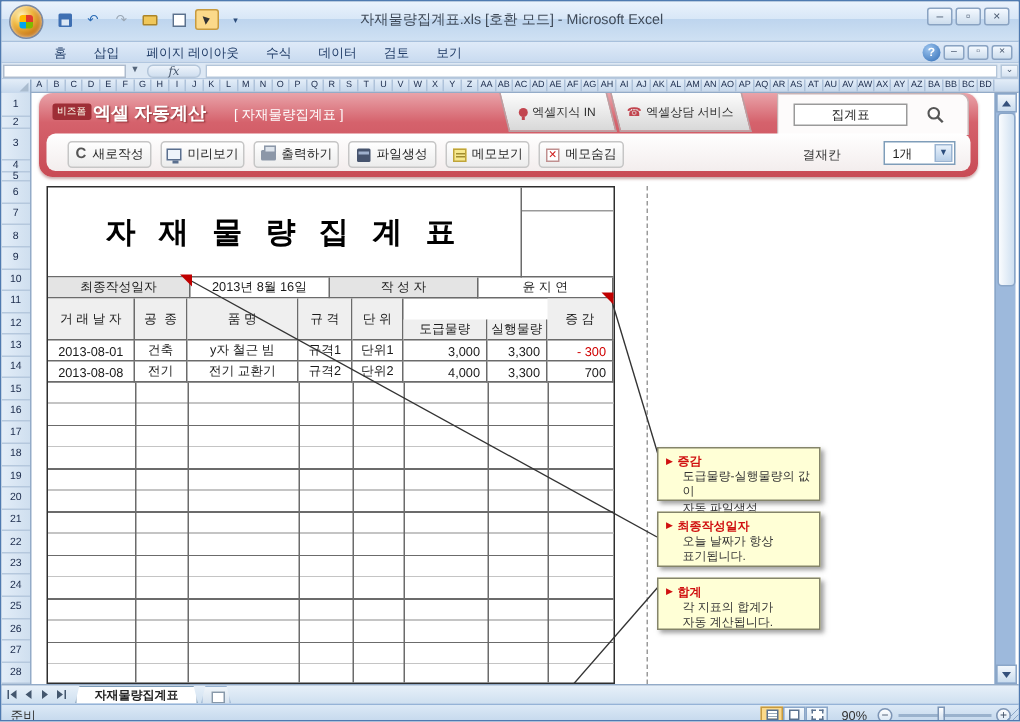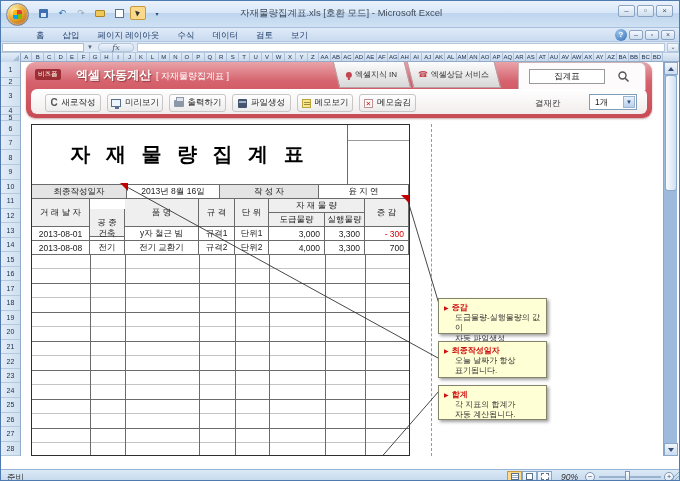--- a/index.html
+++ b/index.html
@@ -68,21 +68,21 @@
     display:flex;align-items:center;justify-content:center;flex:none;}
   .rcell:nth-child(1){height:16px;} .rcell:nth-child(2){height:7.6px;} .rcell:nth-child(3){height:21.4px;}
   .rcell:nth-child(4){height:8.3px;} .rcell:nth-child(5){height:6px;}
 
   
   .banner{position:absolute;left:25px;top:0;width:626px;height:56px;border-radius:9px;
     background:linear-gradient(#e9a3a9 0%,#d5626c 35%,#c84b55 100%);box-shadow:0 1px 2px rgba(120,40,40,.4);}
   .b-white{position:absolute;left:5px;right:5px;top:27px;bottom:4px;border-radius:6px;
     background:linear-gradient(#ffffff,#f3eded);}
   .b-badge{position:absolute;left:9px;top:7px;padding:1px 3px;background:#9e2e36;color:#ffe;font-size:6.5px;border-radius:2px;}
-  .b-title{position:absolute;left:50px;top:5px;color:#fff;font-size:12px;font-weight:bold;text-shadow:1px 1px 1px rgba(100,20,20,.6);}
+  .b-title{position:absolute;left:36px;top:5px;color:#fff;font-size:12px;font-weight:bold;text-shadow:1px 1px 1px rgba(100,20,20,.6);}
   .b-subtitle{position:absolute;left:130px;top:8px;color:#fff;font-size:9px;}
   .b-tab{position:absolute;top:0;height:26px;background:linear-gradient(#fcfcfc,#d8d8d8);
     transform:skewX(14deg);border:1px solid #b9a0a3;border-top:none;display:flex;align-items:center;justify-content:center;}
   .b-tab-inner{transform:skewX(-14deg);font-size:8px;color:#333;display:flex;align-items:center;gap:3px;white-space:nowrap;}
   .bulb{width:6px;height:6px;border-radius:50%;background:#c2454f;position:relative;}
   .bulb:after{content:"";position:absolute;left:2px;top:6px;width:2px;height:2px;background:#c2454f;}
   .phone{font-size:8px;color:#c2454f;line-height:8px;}
   .b-searchtab{position:absolute;left:492px;top:0;width:128px;height:28px;background:#fdfbfb;
     border-radius:0 6px 0 0;border:1px solid #c9b3b5;border-bottom:none;}
   .b-search-input{position:absolute;left:10px;top:6px;width:76px;height:15px;border:1px solid #9a9a9a;
@@ -166,21 +166,21 @@
   .statusbar{position:absolute;left:0;top:468px;width:680px;height:13px;
     background:linear-gradient(#dcE9f6,#c3d7ec);border-top:1px solid #95b3d7;font-size:8.5px;color:#333;}
   .ready{position:absolute;left:6px;top:2px;}
   .viewbtns{position:absolute;left:506px;top:1px;display:flex;}
   .vbtn{width:15px;height:11px;border:1px solid #8aa6c8;background:linear-gradient(#f4f9fe,#d7e5f2);
     display:flex;align-items:center;justify-content:center;}
   .vbtn.active{background:#fbd98a;border-color:#c79a3f;}
   .vbtn .g1{width:8px;height:7px;border:1px solid #5a718e;background:repeating-linear-gradient(to bottom,#fff 0 1px,#9ab 1px 2px);}
   .vbtn .g2{width:7px;height:7px;border:1px solid #5a718e;background:#fff;}
   .vbtn .g3{width:8px;height:7px;border:1px dashed #5a718e;background:#fff;}
-  .zoomlabel{position:absolute;left:560px;top:2px;font-size:8.5px;font-style:italic;}
+  .zoomlabel{position:absolute;left:560px;top:2px;font-size:8.5px;}
   .zbtn{position:absolute;top:2px;width:10px;height:10px;border-radius:50%;border:1px solid #7d95b5;
     background:linear-gradient(#fff,#d9e6f3);font-size:8px;line-height:8px;text-align:center;color:#44546a;}
   .ztrack{position:absolute;left:598px;top:6px;width:62px;height:2px;background:#9ab2cd;}
   .zthumb{position:absolute;left:624px;top:1px;width:5px;height:11px;background:linear-gradient(#fff,#cddded);border:1px solid #7d95b5;}
   .grip{position:absolute;right:1px;bottom:1px;width:10px;height:10px;
     background:linear-gradient(135deg,transparent 0 50%,#8aa6c8 50% 55%,transparent 55% 70%,#8aa6c8 70% 75%,transparent 75% 90%,#8aa6c8 90% 95%,transparent 95%);}
 </style>
 </head>
 <body>
 
@@ -408,25 +408,24 @@
       <div class="corner-box">
           <div class="corner-div"></div>
         </div>
 
       <div class="cell gray" style="left:0;top:60px;width:95px;height:14px;">최종작성일자</div>
       <div class="cell" style="left:95px;top:60px;width:93px;height:14px;">2013년 8월 16일</div>
       <div class="cell gray" style="left:188px;top:60px;width:99px;height:14px;">작 성 자</div>
       <div class="cell" style="left:287px;top:60px;width:90px;height:14px;">윤 지 연</div>
 
       <div class="cell hdr" style="left:0;top:74px;width:58px;height:28px;text-align:right;">거 래 날 자</div>
-      <div class="cell hdr" style="left:58px;top:84px;width:35px;height:28px;">공 종</div>
+      <div class="cell hdr" style="left:58px;top:74px;width:35px;height:28px;font-family:Liberation Mono, monospace;">공 종</div>
       <div class="cell hdr" style="left:93px;top:74px;width:74px;height:28px;">품     명</div>
       <div class="cell hdr" style="left:167px;top:74px;width:36px;height:28px;">규 격</div>
       <div class="cell hdr" style="left:203px;top:74px;width:34px;height:28px;">단 위</div>
-      <div class="cell hdr" style="left:237px;top:74px;width:96px;height:14px;">자 재 물 량</div>
       <div class="cell hdr" style="left:237px;top:88px;width:56px;height:14px;">도급물량</div>
       <div class="cell hdr" style="left:293px;top:88px;width:40px;height:14px;">실행물량</div>
       <div class="cell hdr" style="left:333px;top:74px;width:44px;height:28px;">증 감</div>
 
       <div class="cell" style="left:0;top:102px;width:58px;height:14px;">2013-08-01</div>
       <div class="cell" style="left:58px;top:102px;width:35px;height:14px;">건축</div>
       <div class="cell" style="left:93px;top:102px;width:74px;height:14px;">y자 철근 빔</div>
       <div class="cell" style="left:167px;top:102px;width:36px;height:14px;">규격1</div>
       <div class="cell" style="left:203px;top:102px;width:34px;height:14px;">단위1</div>
       <div class="cell num" style="left:237px;top:102px;width:56px;height:14px;">3,000</div>
@@ -491,20 +490,41 @@
       <div class="vs-btn" style="top:0;">
           <div class="tri-up"></div>
         </div>
       <div class="vs-thumb"></div>
       <div class="vs-btn" style="top:381px;">
           <div class="tri-down"></div>
         </div>
     </div>
   </div>
 
+  <div class="tabsbar">
+    <div class="nav">
+      <div class="navbtn">
+          <span class="navbar-bar"></span>
+          <span class="tri-l"></span>
+        </div>
+      <div class="navbtn">
+          <span class="tri-l"></span>
+        </div>
+      <div class="navbtn">
+          <span class="tri-r"></span>
+        </div>
+      <div class="navbtn">
+          <span class="tri-r"></span>
+          <span class="navbar-bar"></span>
+        </div>
+    </div>
+    <div class="sheettab">자재물량집계표</div>
+    <div class="instab"></div>
+
+  </div>
 
   <div class="statusbar">
     <div class="ready">준비</div>
     <div class="viewbtns">
       <div class="vbtn active">
           <div class="g1"></div>
         </div>
       <div class="vbtn">
           <div class="g2"></div>
         </div>

